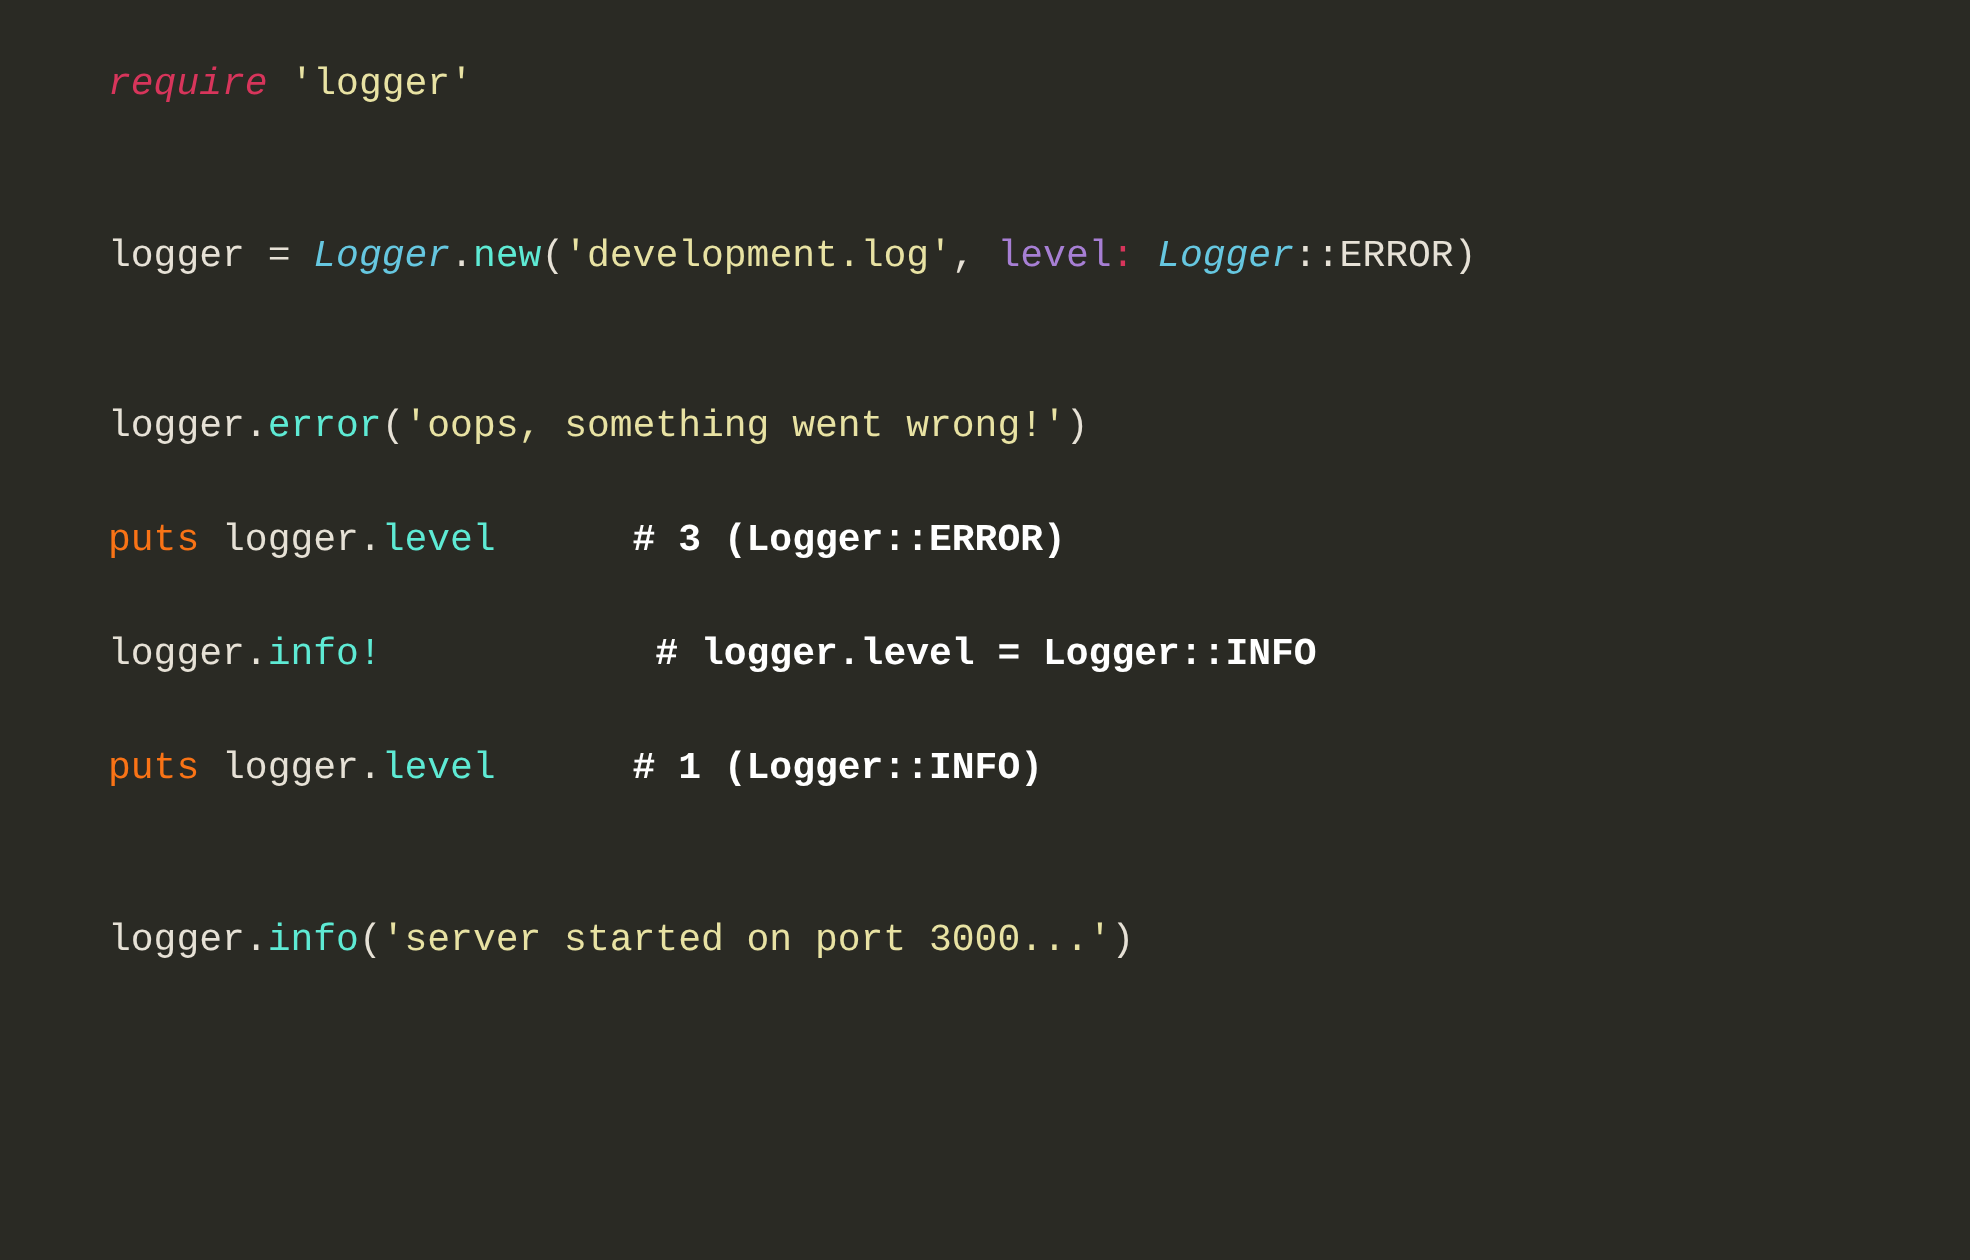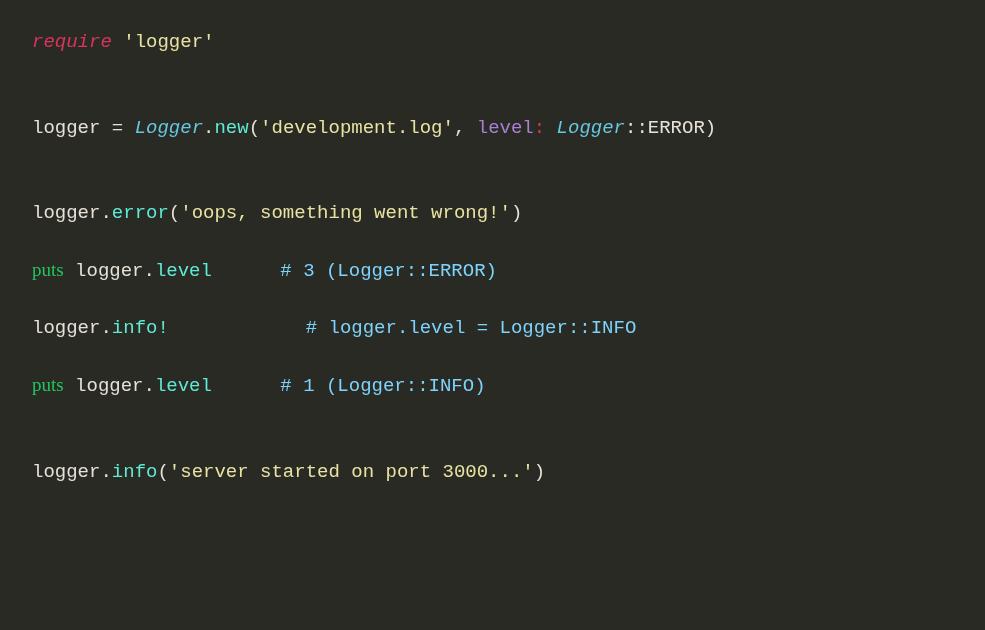--- a/index.html
+++ b/index.html
@@ -9,34 +9,35 @@
       height: 630px;
       font-family: "Menlo", "Monaco", "Consolas", "Courier New", monospace;
       font-size: 19px;
       line-height: 1.5;
       overflow: hidden;
       border-radius: 12px;
     }
     .code-block {
       padding: 28px 32px;
       white-space: pre;
+      margin-left: 22px;
     }
     .code-line {
       min-height: 1.5em;
       white-space: pre;
     }
     .blank { height: 1.5em; }
     
     .tk-keyword { color: #d7355b; font-style: italic; }
     .tk-string  { color: #e8e2a3; }
     .tk-ident   { color: #e6e1d6; }
     .tk-class   { color: #66c7e0; font-style: italic; }
     .tk-method  { color: #5eead4; }
-    .tk-builtin { color: #22c55e; font-family: Liberation Serif, serif; }
+    .tk-builtin { color: #f97316; }
     .tk-param   { color: #a77fd4; }
     .tk-punct   { color: #e6e1d6; }
     .tk-colon   { color: #d7355b; }
-    .tk-comment { color: #7dd3fc; }
+    .tk-comment { color: #ffffff; font-weight: bold; }
   </style>
 </head>
 <body>
 
 <div class="code-block" id="code-root"><div class="code-line"><span class="tk-keyword">require</span><span class="tk-punct"> </span><span class="tk-string">'logger'</span></div><div class="code-line blank"></div><div class="code-line blank"></div><div class="code-line"><span class="tk-ident">logger </span><span class="tk-punct">= </span><span class="tk-class">Logger</span><span class="tk-punct">.</span><span class="tk-method">new</span><span class="tk-punct">(</span><span class="tk-string">'development.log'</span><span class="tk-punct">, </span><span class="tk-param">level</span><span class="tk-colon">: </span><span class="tk-class">Logger</span><span class="tk-punct">::ERROR)</span></div><div class="code-line blank"></div><div class="code-line blank"></div><div class="code-line"><span class="tk-ident">logger.</span><span class="tk-method">error</span><span class="tk-punct">(</span><span class="tk-string">'oops, something went wrong!'</span><span class="tk-punct">)</span></div><div class="code-line blank"></div><div class="code-line"><span class="tk-builtin">puts</span><span class="tk-ident"> logger.</span><span class="tk-method">level</span><span class="tk-punct">      </span><span class="tk-comment"># 3 (Logger::ERROR)</span></div><div class="code-line blank"></div><div class="code-line"><span class="tk-ident">logger.</span><span class="tk-method">info!</span><span class="tk-punct">            </span><span class="tk-comment"># logger.level = Logger::INFO</span></div><div class="code-line blank"></div><div class="code-line"><span class="tk-builtin">puts</span><span class="tk-ident"> logger.</span><span class="tk-method">level</span><span class="tk-punct">      </span><span class="tk-comment"># 1 (Logger::INFO)</span></div><div class="code-line blank"></div><div class="code-line blank"></div><div class="code-line"><span class="tk-ident">logger.</span><span class="tk-method">info</span><span class="tk-punct">(</span><span class="tk-string">'server started on port 3000...'</span><span class="tk-punct">)</span></div></div>
 
 </body></html>

